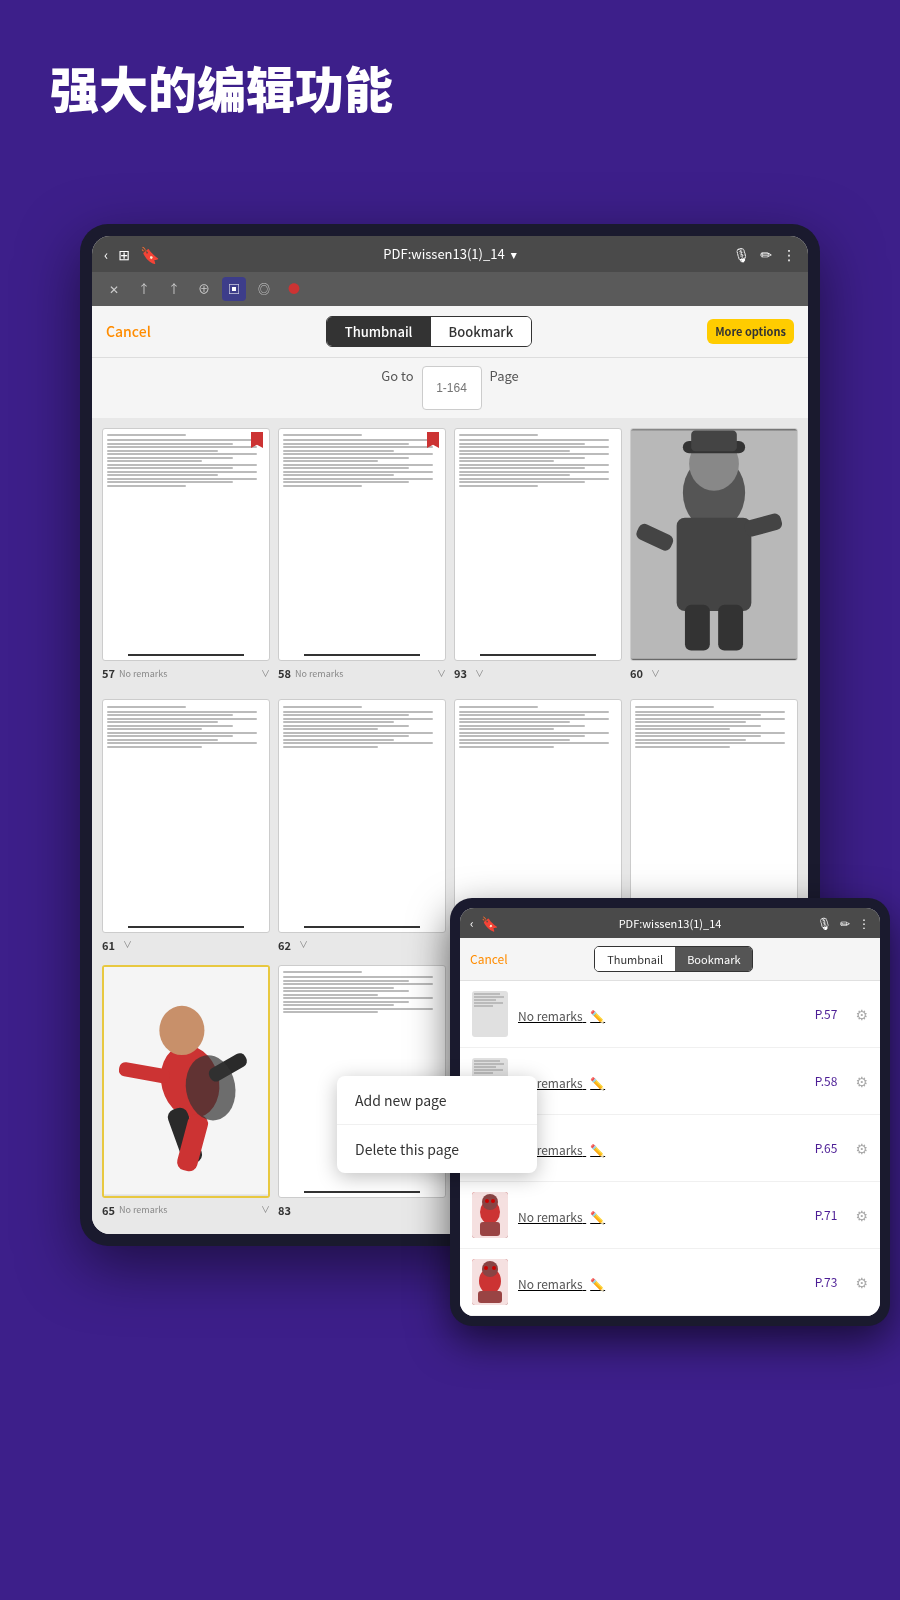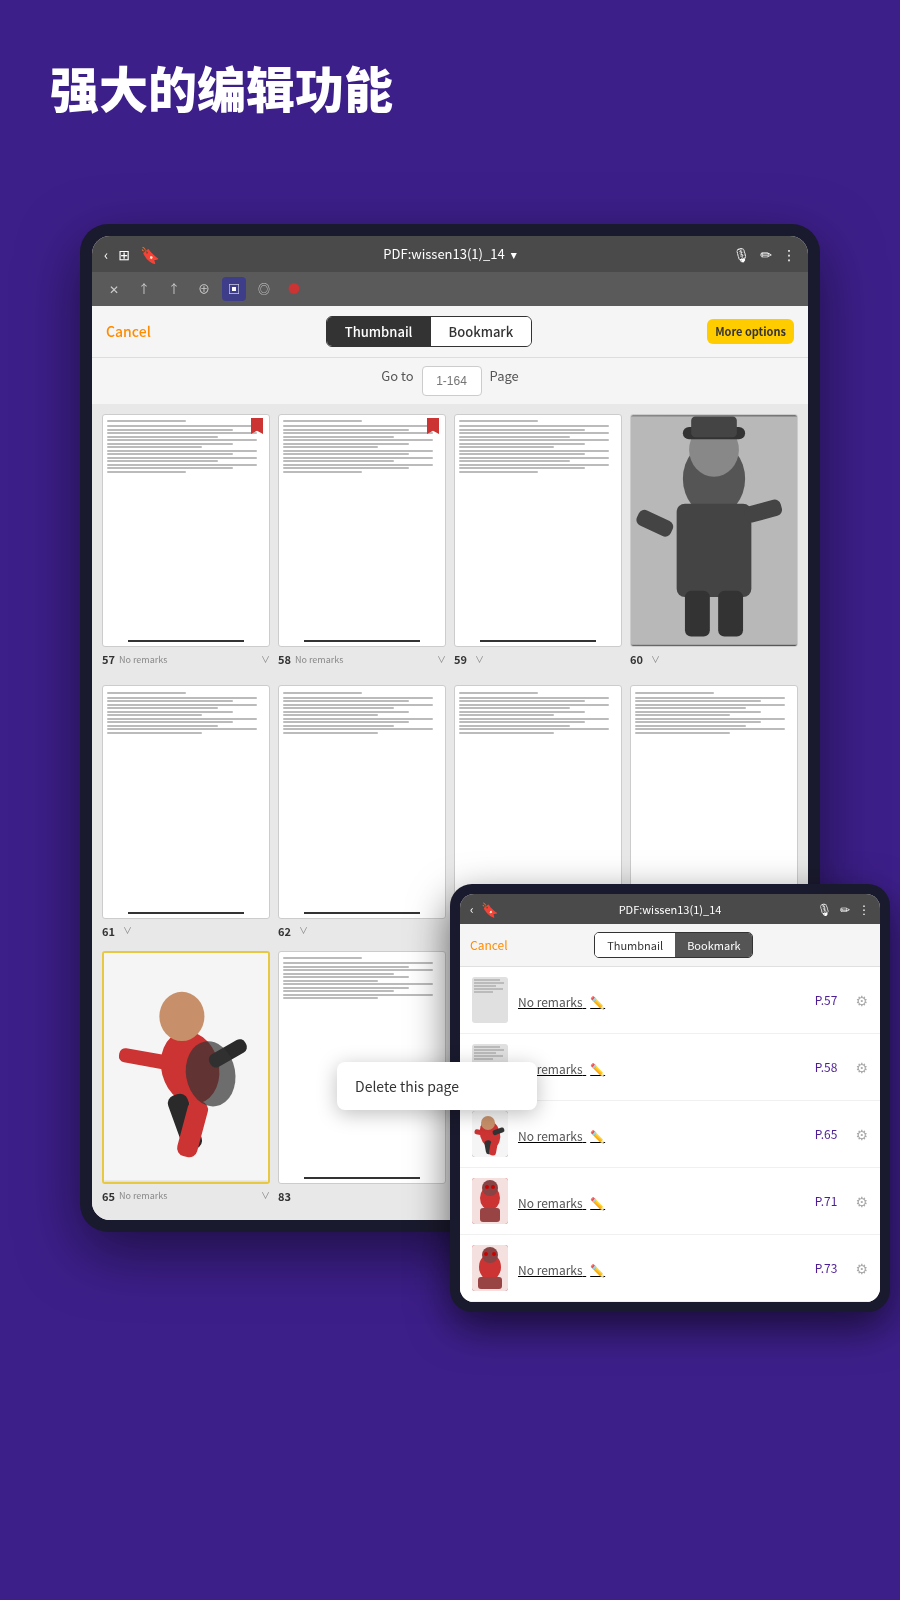--- a/index.html
+++ b/index.html
@@ -176,21 +176,21 @@
     }
 
     .goto-label {
       font-size: 13px;
       color: #555;
     }
 
     .goto-input {
       border: 1px solid #ccc;
       border-radius: 4px;
-      padding: 7px 8px;
+      padding: 14px 8px;
       font-size: 12px;
       width: 60px;
       color: #999;
       background: #fff;
       text-align: center;
     }
 
     
     .thumb-grid {
       display: grid;
@@ -602,21 +602,21 @@
                 <div class="tl w80"></div>
               <div class="tl w95"></div>
                 <div class="tl w70"></div>
                 <div class="tl w95"></div>
               <div class="tl w80"></div>
                 <div class="tl w50"></div>
             </div>
             <div class="thumb-underline" style="position:absolute;bottom:4px;left:15%;"></div>
           </div>
           <div class="thumb-label-row">
-            <span class="thumb-page-num">59</span>
+            <span class="thumb-page-num">93</span>
             <span class="thumb-chevron" style="margin-left:4px;">∨</span>
           </div>
         </div>
 
         <div class="thumb-cell">
           <div class="thumb-page">
             <div class="thumb-image">
 
               <svg width="100%" height="100%" viewBox="0 0 80 110" xmlns="http://www.w3.org/2000/svg">
                 <rect width="80" height="110" fill="#b8b8b8"></rect>
@@ -640,20 +640,21 @@
           <div class="thumb-label-row">
             <span class="thumb-page-num">60</span>
             <span class="thumb-chevron" style="margin-left:4px;">∨</span>
           </div>
         </div>
 
       </div>
 
       <div style="position:relative; background:#e8e8e8; height: 0;">
         <div class="context-menu">
+          <div class="menu-item">Add new page</div>
           <div class="menu-item">Delete this page</div>
         </div>
       </div>
 
       <div class="second-row" style="padding-top:8px;">
 
         <div class="thumb-cell">
           <div class="thumb-page">
             <div class="text-lines-container">
               <div class="tl w50" style="margin-bottom:3px;"></div>

